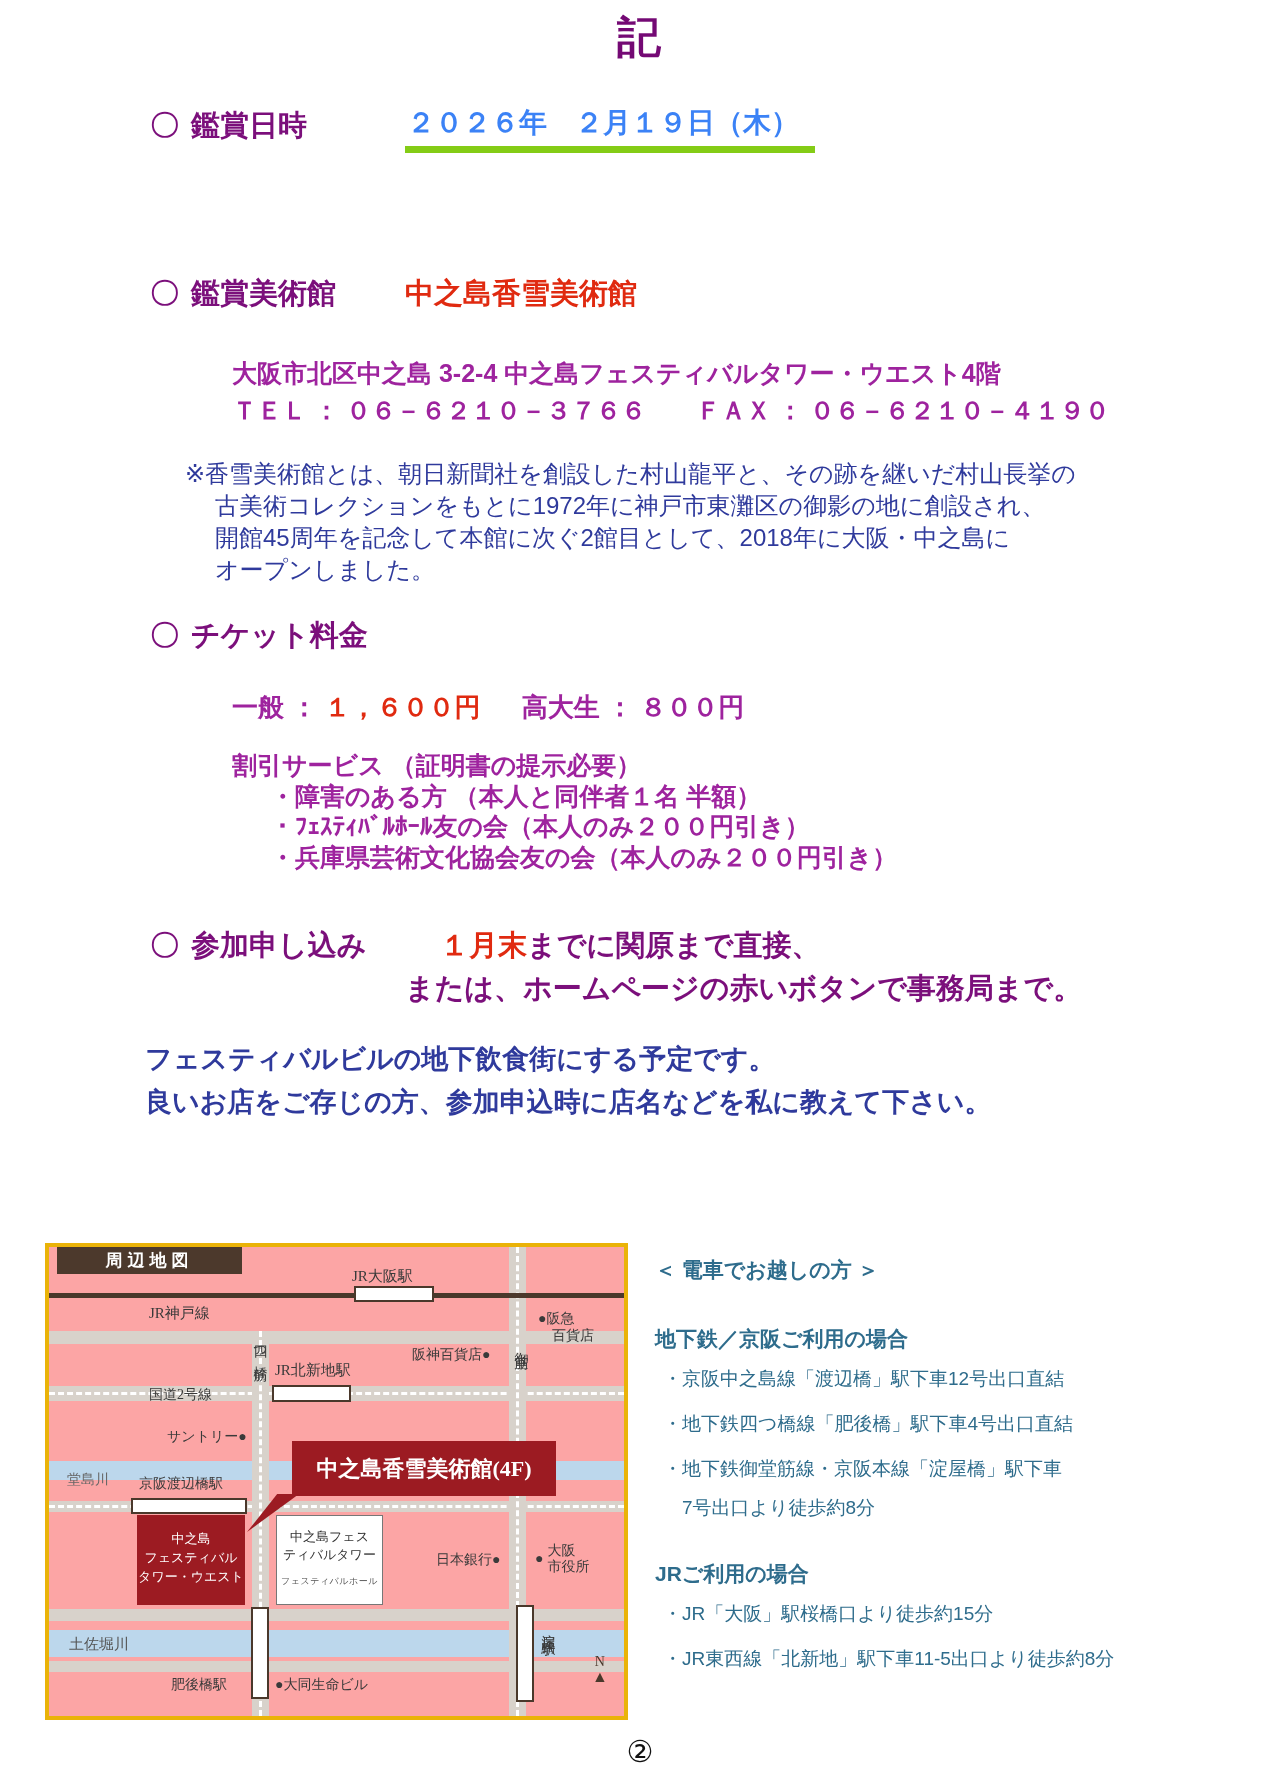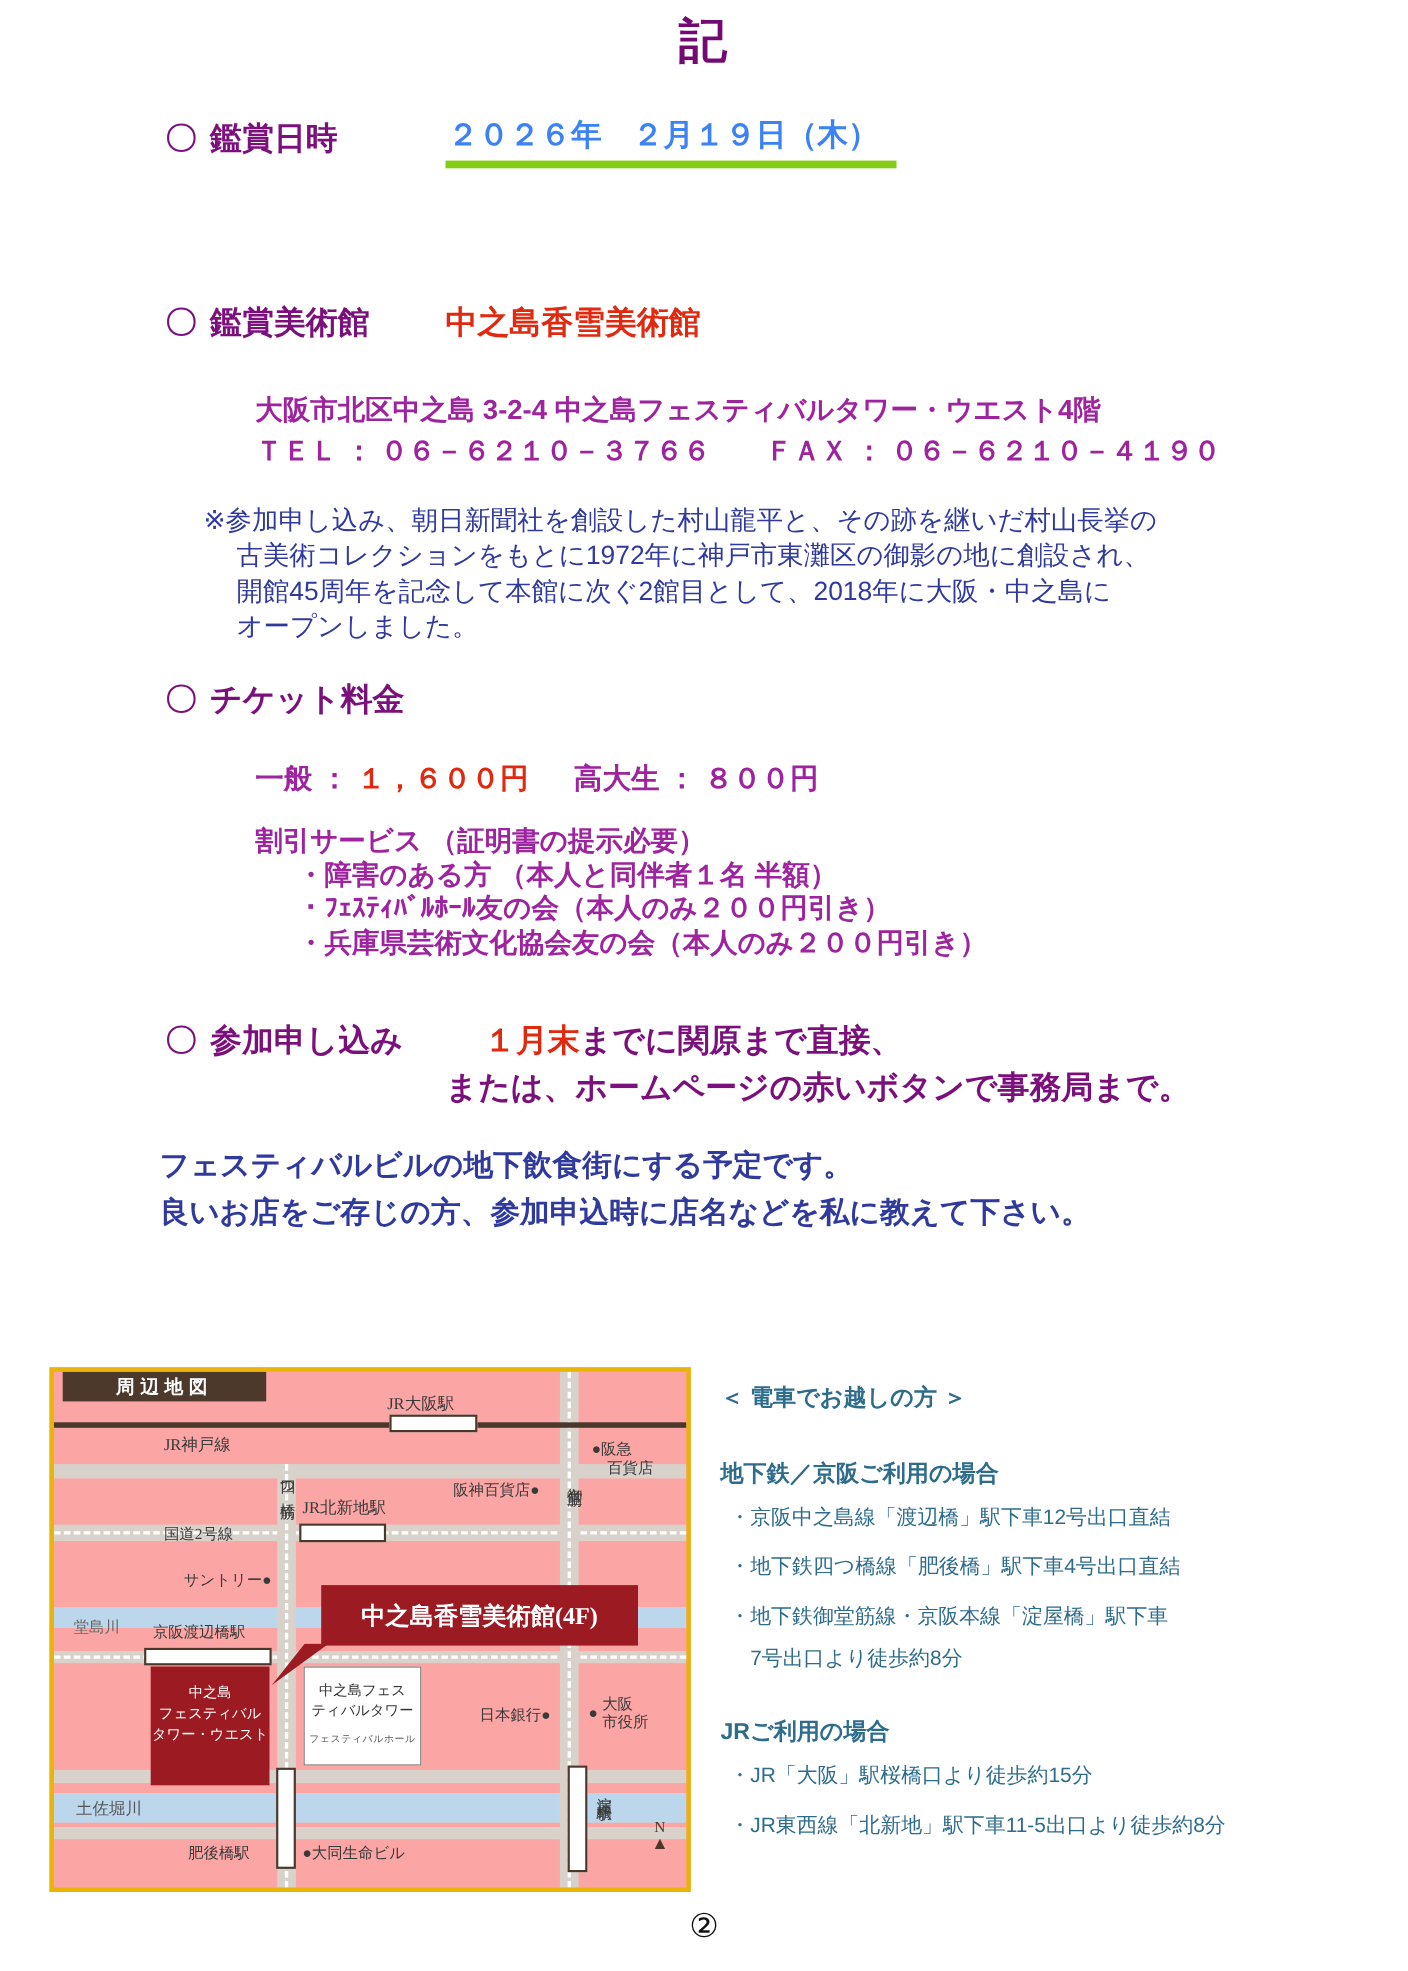--- a/index.html
+++ b/index.html
@@ -41,25 +41,25 @@
   .road-v{position:absolute;top:0;height:100%;background:#D8D2CB;z-index:1;}
   .river{position:absolute;left:0;width:100%;background:#BCD7EC;z-index:1;}
   .dash-h{position:absolute;left:0;right:0;top:50%;margin-top:-2px;border-top:3px dashed #fff;}
   .dash-v{position:absolute;top:0;bottom:0;left:50%;margin-left:-2px;border-left:3px dashed #fff;}
   .station-h,.station-v{position:absolute;background:#fff;border:2px solid #4A382B;z-index:3;box-sizing:border-box;}
   .map-label{position:absolute;color:#3A3A3A;z-index:4;white-space:nowrap;}
   .vtext{writing-mode:vertical-rl;letter-spacing:2px;}
   #map-title-bar{position:absolute;left:8px;top:0;width:185px;height:27px;background:#4C392C;color:#fff;
                  font-size:17px;font-weight:bold;letter-spacing:5px;text-align:center;line-height:27px;z-index:5;}
   #jr-line{position:absolute;left:0;width:100%;top:46px;height:5px;background:#4A382B;z-index:2;}
-  #museum-box{position:absolute;left:243px;top:194px;width:288px;height:55px;background:#9C1B22;color:#fff;
+  #museum-box{position:absolute;left:243px;top:194px;width:264px;height:55px;background:#9C1B22;color:#fff;
               font-size:22px;font-weight:bold;text-align:center;line-height:55px;z-index:6;white-space:nowrap;}
   #museum-pointer{position:absolute;left:198px;top:247px;width:52px;height:38px;background:#9C1B22;
                   clip-path:polygon(58% 0,100% 0,0 100%);z-index:6;}
-  #tower-west{position:absolute;left:88px;top:268px;width:108px;height:108px;background:#9C1B22;color:#fff;
+  #tower-west{position:absolute;left:88px;top:268px;width:108px;height:90px;background:#9C1B22;color:#fff;
               font-size:13px;line-height:19px;text-align:center;padding-top:14px;box-sizing:border-box;z-index:5;}
   #festival-tower{position:absolute;left:227px;top:268px;width:107px;height:90px;background:#fff;border:1px solid #777;
                   text-align:center;font-size:13px;color:#333;line-height:18px;box-sizing:border-box;padding-top:12px;z-index:5;}
   #festival-tower .hall{font-size:9px;color:#555;margin-top:8px;letter-spacing:0.5px;}
   #lbl-hankyu{line-height:17px;}
   #lbl-hankyu .l2{padding-left:14px;}
   #lbl-cityhall{display:flex;align-items:center;gap:4px;line-height:16px;}
   #compass{position:absolute;left:543px;top:408px;text-align:center;color:#4A382B;font-size:14px;z-index:4;line-height:14px;}
   #compass .arrow{font-size:16px;line-height:16px;}
 
@@ -95,21 +95,21 @@
     <span>鑑賞美術館</span>
   </div>
   <div class="museum-name">中之島香雪美術館</div>
 
   <div class="address">
     <div>大阪市北区中之島 3-2-4 中之島フェスティバルタワー・ウエスト4階</div>
     <div>ＴＥＬ ： ０６－６２１０－３７６６　　ＦＡＸ ： ０６－６２１０－４１９０</div>
   </div>
 
   <div class="note">
-    <div>※参加申し込み、朝日新聞社を創設した村山龍平と、その跡を継いだ村山長挙の</div>
+    <div>※香雪美術館とは、朝日新聞社を創設した村山龍平と、その跡を継いだ村山長挙の</div>
     <div class="ind">古美術コレクションをもとに1972年に神戸市東灘区の御影の地に創設され、</div>
     <div class="ind">開館45周年を記念して本館に次ぐ2館目として、2018年に大阪・中之島に</div>
     <div class="ind">オープンしました。</div>
   </div>
 
   <div class="sec-head" id="sec3-head">
     <span>〇</span>
     <span>チケット料金</span>
   </div>
   <div class="price-line">

